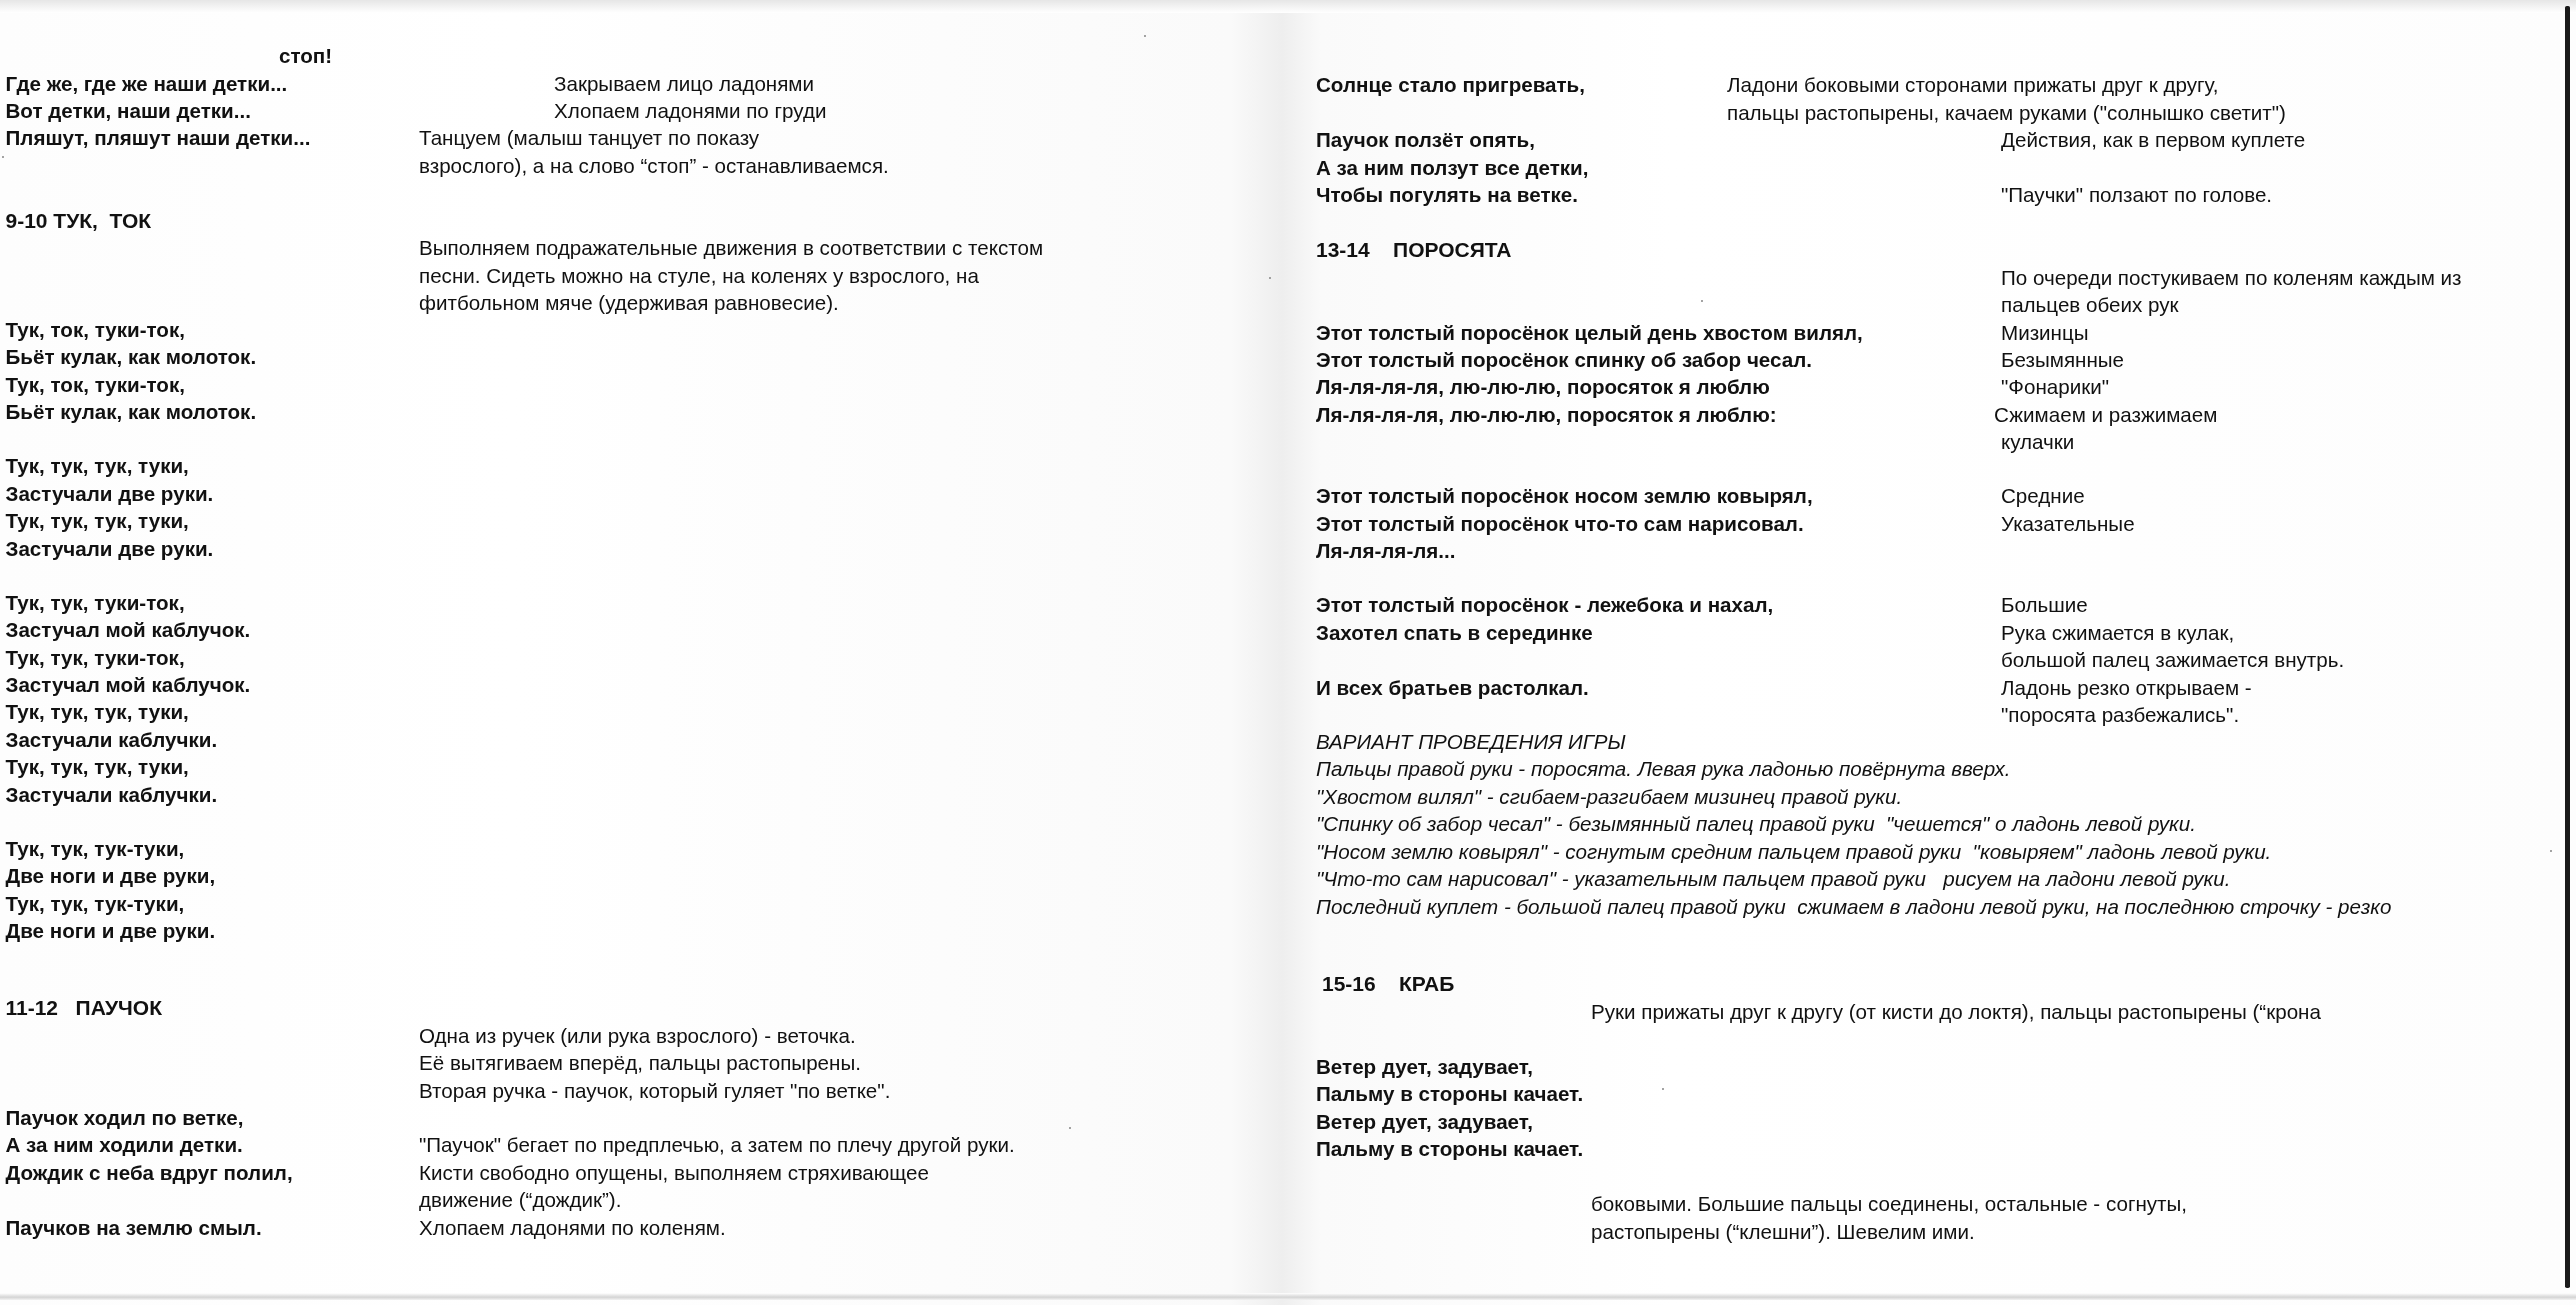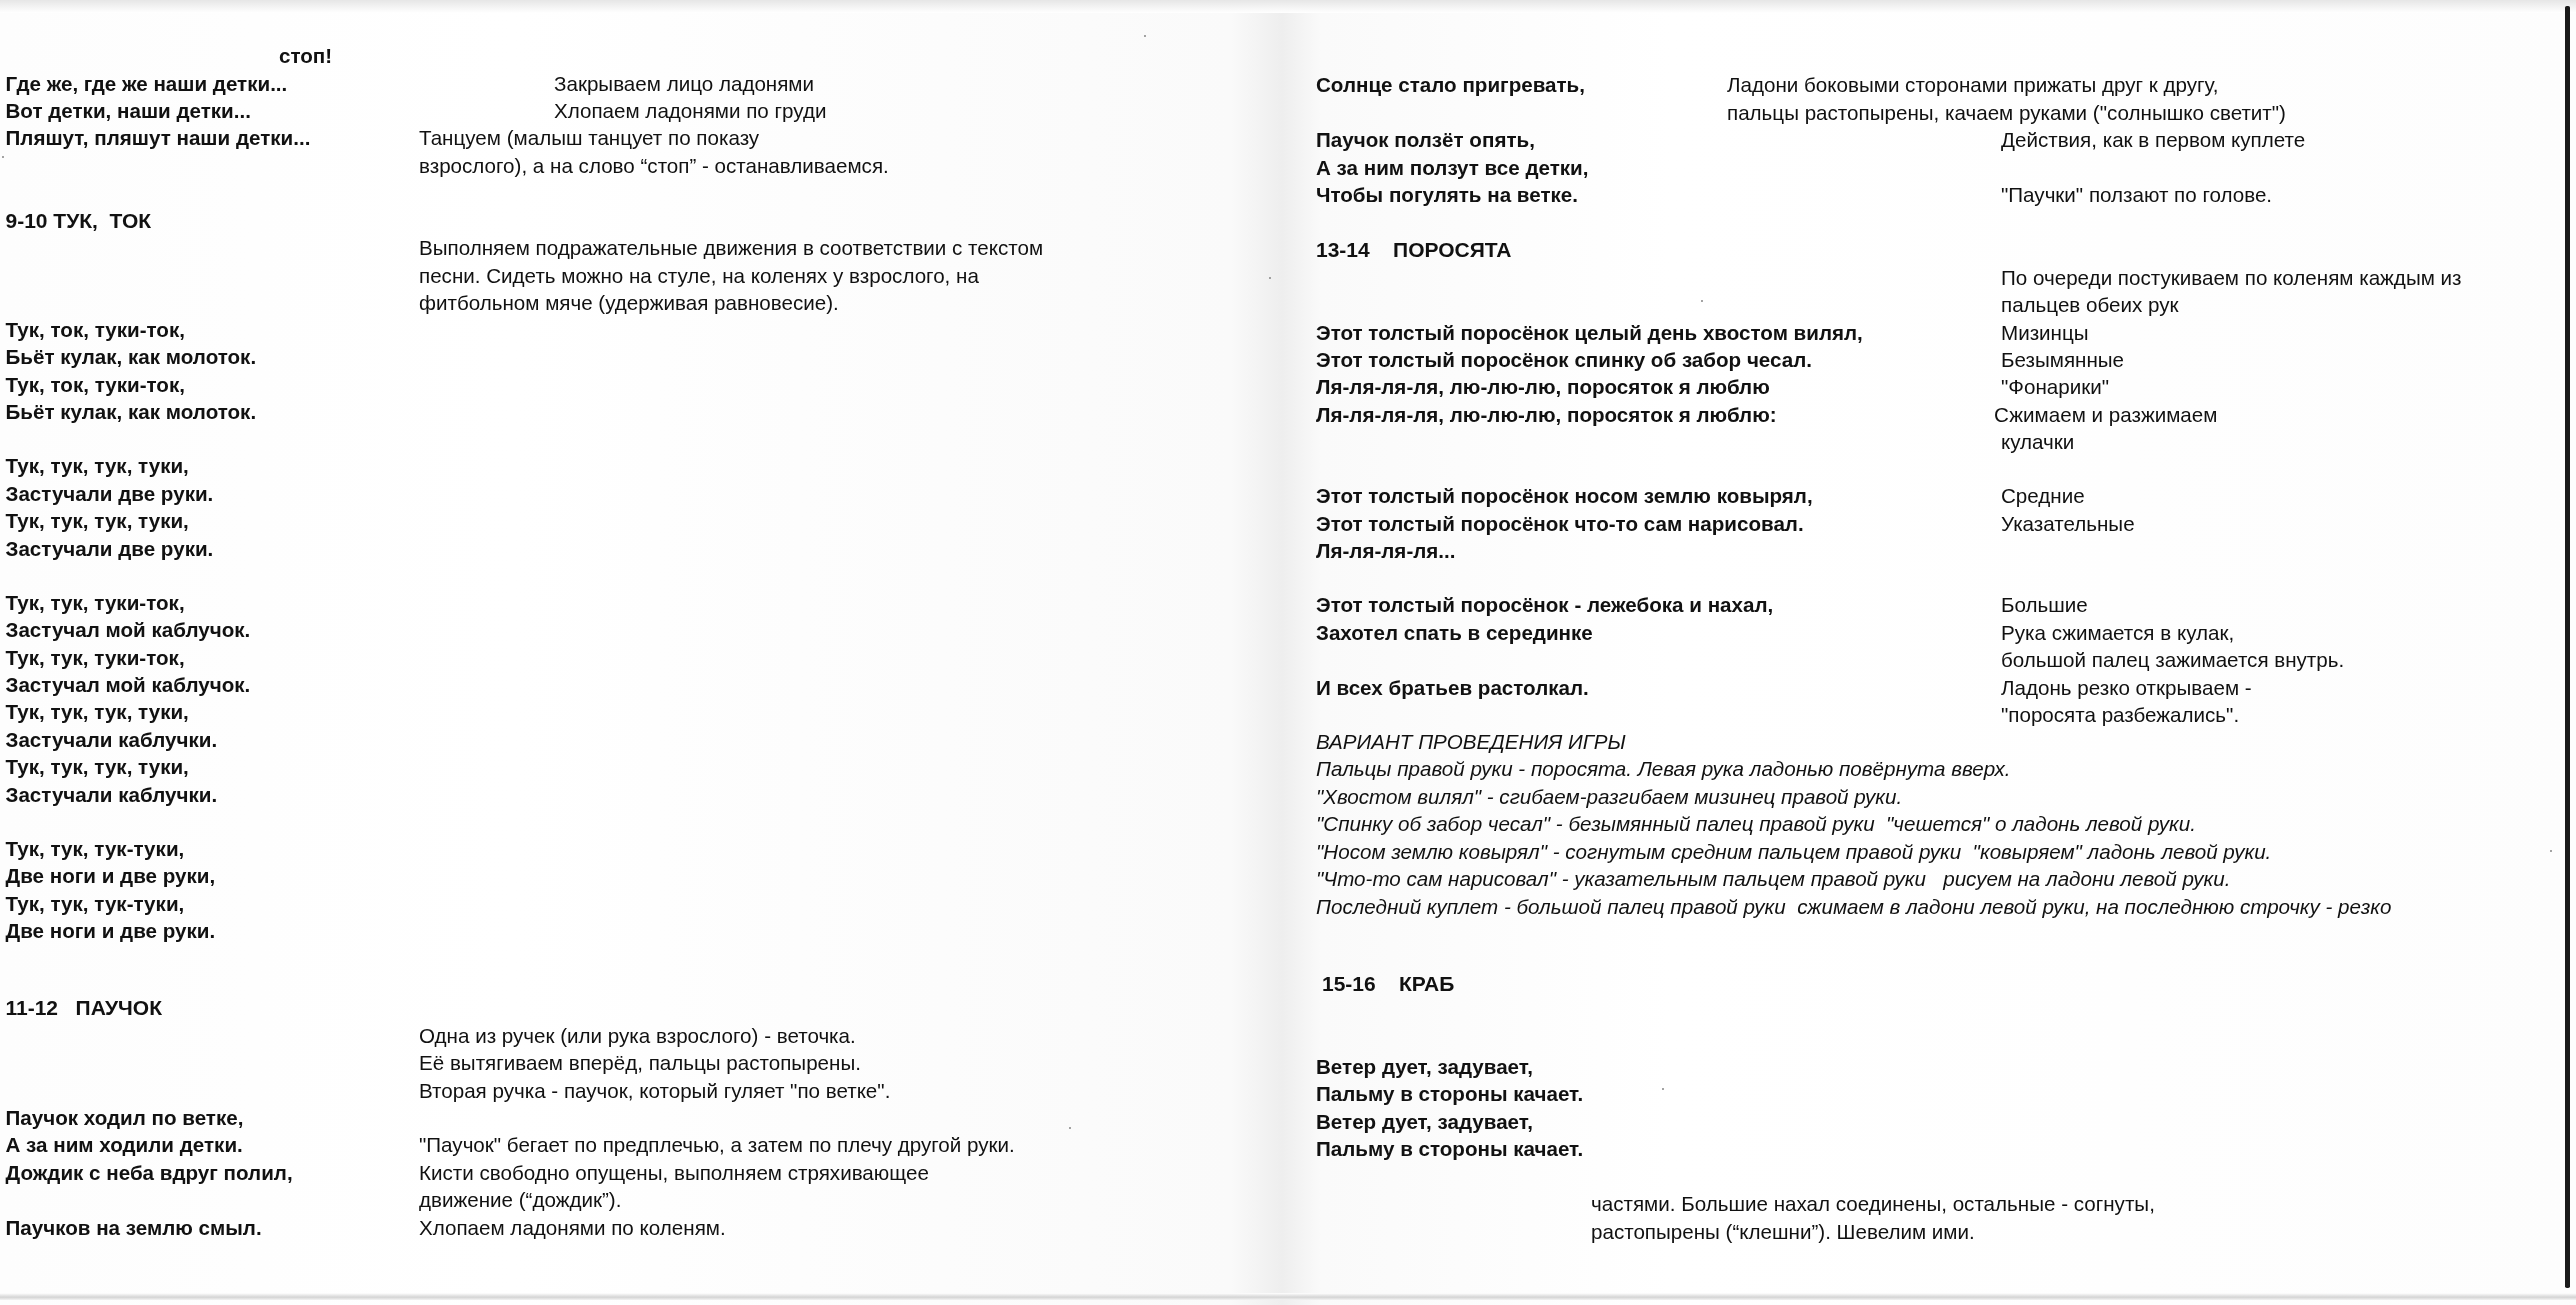--- a/index.html
+++ b/index.html
@@ -131,25 +131,26 @@
 
   <div class="t i" style="left:34px;top:728px">ВАРИАНТ ПРОВЕДЕНИЯ ИГРЫ</div>
   <div class="t i" style="left:34px;top:755px">Пальцы правой руки - поросята. Левая рука ладонью повёрнута вверх.</div>
   <div class="t i" style="left:34px;top:783px">"Хвостом вилял" - сгибаем-разгибаем мизинец правой руки.</div>
   <div class="t i" style="left:34px;top:810px">"Спинку об забор чесал" - безымянный палец правой руки  "чешется" о ладонь левой руки.</div>
   <div class="t i" style="left:34px;top:838px">"Носом землю ковырял" - согнутым средним пальцем правой руки  "ковыряем" ладонь левой руки.</div>
   <div class="t i" style="left:34px;top:865px">"Что-то сам нарисовал" - указательным пальцем правой руки   рисуем на ладони левой руки.</div>
   <div class="t i" style="left:34px;top:893px">Последний куплет - большой палец правой руки  сжимаем в ладони левой руки, на последнюю строчку - резко</div>
 
   <div class="t h" style="left:40px;top:970px">15-16    КРАБ</div>
+  <div class="t" style="left:309px;top:998px">Руки прижаты друг к другу (от кисти до локтя), пальцы растопырены (“крона</div>
   <div class="t b" style="left:34px;top:1053px">Ветер дует, задувает,</div>
   <div class="t b" style="left:34px;top:1080px">Пальму в стороны качает.</div>
   <div class="t b" style="left:34px;top:1108px">Ветер дует, задувает,</div>
   <div class="t b" style="left:34px;top:1135px">Пальму в стороны качает.</div>
-  <div class="t" style="left:309px;top:1190px">частями. Большие нахал соединены, остальные - согнуты,</div>
+  <div class="t" style="left:309px;top:1190px">боковыми. Большие пальцы соединены, остальные - согнуты,</div>
   <div class="t" style="left:309px;top:1218px">растопырены (“клешни”). Шевелим ими.</div>
 
   <div class="speck" style="left:419px;top:300px"></div>
   <div class="speck" style="left:380px;top:1088px"></div>
   <div class="speck" style="left:1268px;top:850px"></div>
 </div>
 
 <div class="right-border"></div>
 
 

